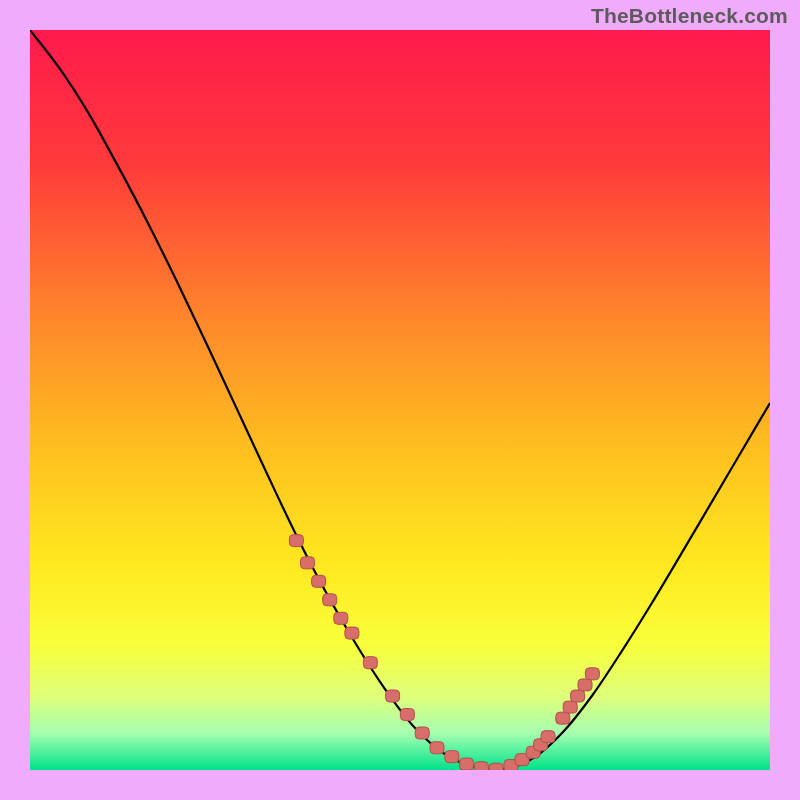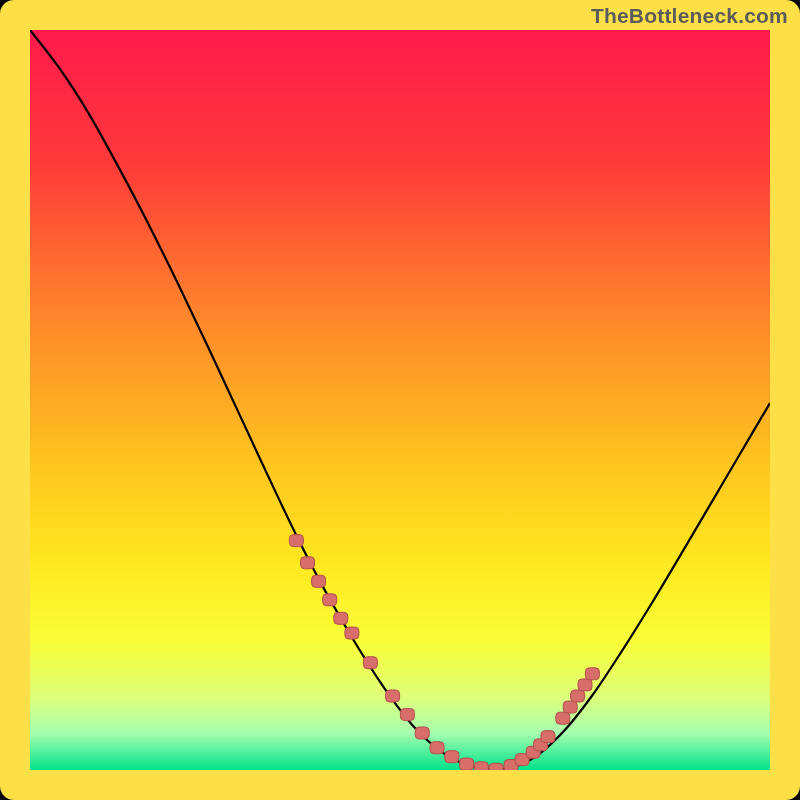--- a/index.html
+++ b/index.html
@@ -1,22 +1,21 @@
 <!DOCTYPE html>
 <html><head>
 <meta charset="utf-8">
 <style>
   * { margin: 0; padding: 0; box-sizing: border-box; }
   html, body { width: 800px; height: 800px; overflow: hidden; background: #000; }
   .frame {
     position: absolute;
     top: 0; left: 0;
     width: 800px; height: 800px;
-    background: #fde047;
-    border-radius: 14px;
+    background: #f0abfc;
   }
   .plot {
     position: absolute;
     top: 30px; left: 30px;
     width: 740px; height: 740px;
     overflow: hidden;
   }
   .attribution {
     position: absolute;
     top: 4px; right: 12px;

